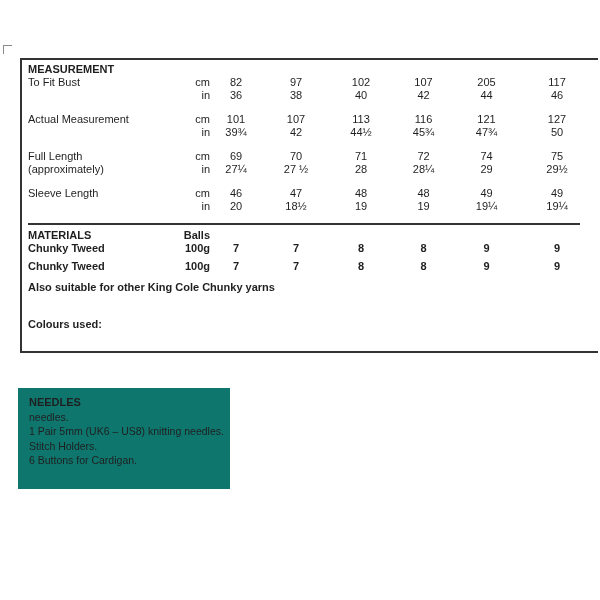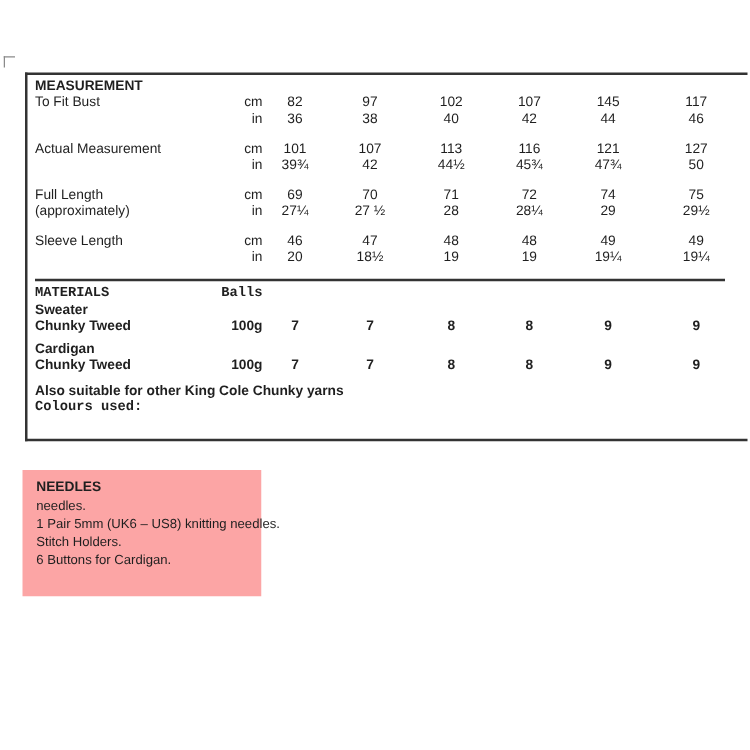--- a/index.html
+++ b/index.html
@@ -40,30 +40,30 @@
   .label{text-align:left;}
   .unit{text-align:right;padding-left:8px;}
   .v{text-align:center;}
   .bold{font-weight:bold;}
   .mrow-group{margin-top:11px;}
   .section-divider{
     margin-top:10px;
     width:552px;
     border-top:2px solid #333333;
   }
-  .materials-header{margin-top:4px;font-family:Liberation Mono, monospace;}
+  .materials-header{margin-top:4px;}
   .mat-item-2{margin-top:5px;}
   .suitability{margin-top:8px;}
-  .colours-row{margin-top:0;display:grid;grid-template-columns:138px auto;font-family:Liberation Mono, monospace;}
+  .colours-row{margin-top:24px;display:grid;grid-template-columns:138px auto;}
   .colours-vals{padding-left:8px;}
   .needles-box{
     position:absolute;
-    left:18px;top:376px;
-    width:191px;height:101px;
-    background:#fca5a5;
+    left:18px;top:388px;
+    width:212px;height:101px;
+    background:#0f766e;
     box-sizing:border-box;
     padding:7px 4px 0 11px;
     line-height:14.5px;
     font-size:10.5px;
     white-space:nowrap;
   }
   .needles-title{font-weight:bold;font-size:11px;}
 </style>
 </head>
 <body>
@@ -80,21 +80,21 @@
       </div>
 
       <div>
         <div class="grid-row">
           <span class="c label">To Fit Bust</span>
           <span class="c unit">cm</span>
           <span class="c v">82</span>
           <span class="c v">97</span>
           <span class="c v">102</span>
           <span class="c v">107</span>
-          <span class="c v">145</span>
+          <span class="c v">205</span>
           <span class="c v">117</span>
         </div>
         <div class="grid-row">
           <span class="c label"></span>
           <span class="c unit">in</span>
           <span class="c v">36</span>
           <span class="c v">38</span>
           <span class="c v">40</span>
           <span class="c v">42</span>
           <span class="c v">44</span>
@@ -173,38 +173,32 @@
 
       <div class="section-divider"></div>
 
       <div class="grid-row materials-header bold">
         <span class="c label">MATERIALS</span>
         <span class="c unit">Balls</span>
       </div>
 
       <div class="bold">
         <div class="grid-row">
-          <span class="c label">Sweater</span>
-        </div>
-        <div class="grid-row">
           <span class="c label">Chunky Tweed</span>
           <span class="c unit">100g</span>
           <span class="c v">7</span>
           <span class="c v">7</span>
           <span class="c v">8</span>
           <span class="c v">8</span>
           <span class="c v">9</span>
           <span class="c v">9</span>
         </div>
       </div>
 
       <div class="bold mat-item-2">
-        <div class="grid-row">
-          <span class="c label">Cardigan</span>
-        </div>
         <div class="grid-row">
           <span class="c label">Chunky Tweed</span>
           <span class="c unit">100g</span>
           <span class="c v">7</span>
           <span class="c v">7</span>
           <span class="c v">8</span>
           <span class="c v">8</span>
           <span class="c v">9</span>
           <span class="c v">9</span>
         </div>

